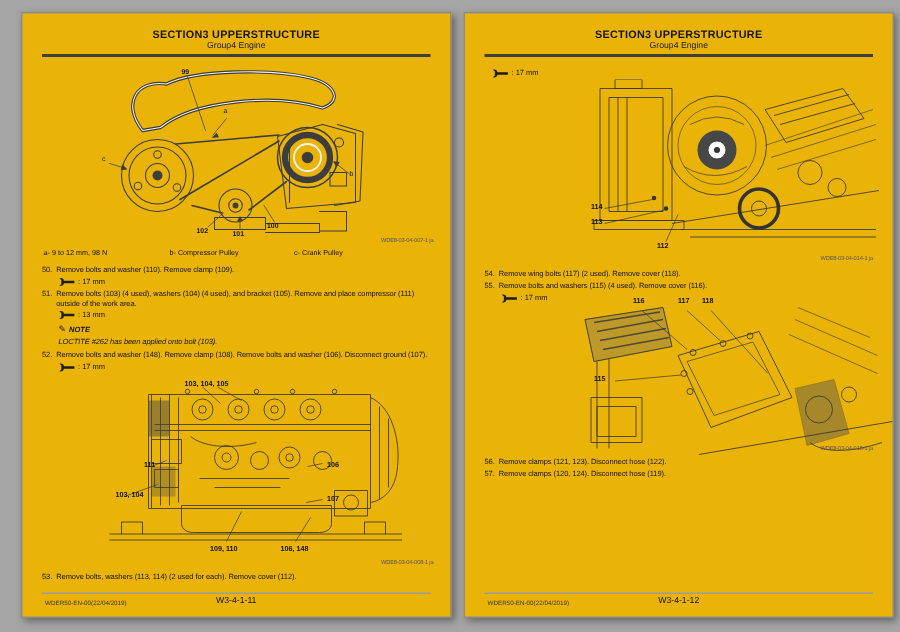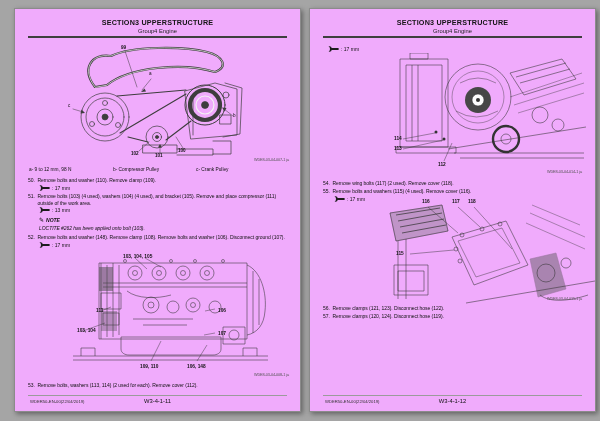--- a/index.html
+++ b/index.html
@@ -4,21 +4,21 @@
 <style>
   html,body{margin:0;padding:0;}
   body{
     width:600px;height:421px;position:relative;overflow:hidden;
     background:#a5a5a5;
     font-family:"Liberation Sans", sans-serif;
     -webkit-font-smoothing:antialiased;
   }
   .page{
     position:absolute;top:8px;width:287px;height:404px;
-    background:#f0abfc;border:1px solid #8b8b8b;box-sizing:border-box;
+    background:#eab308;border:1px solid #8b8b8b;box-sizing:border-box;
     box-shadow:2px 2px 5px rgba(0,0,0,0.40);
   }
   #page-left{left:14px;}
   #page-right{left:309px;}
   .p-title{position:absolute;left:0;right:0;top:9px;text-align:center;
     font-size:7.2px;font-weight:bold;color:#141414;letter-spacing:0.2px;}
   .p-sub{position:absolute;left:0;right:0;top:19px;text-align:center;
     font-size:5.8px;color:#222;}
   .rule{position:absolute;left:13px;right:13px;top:27px;height:2px;background:#3f3f3f;}
   .fig{position:absolute;}

